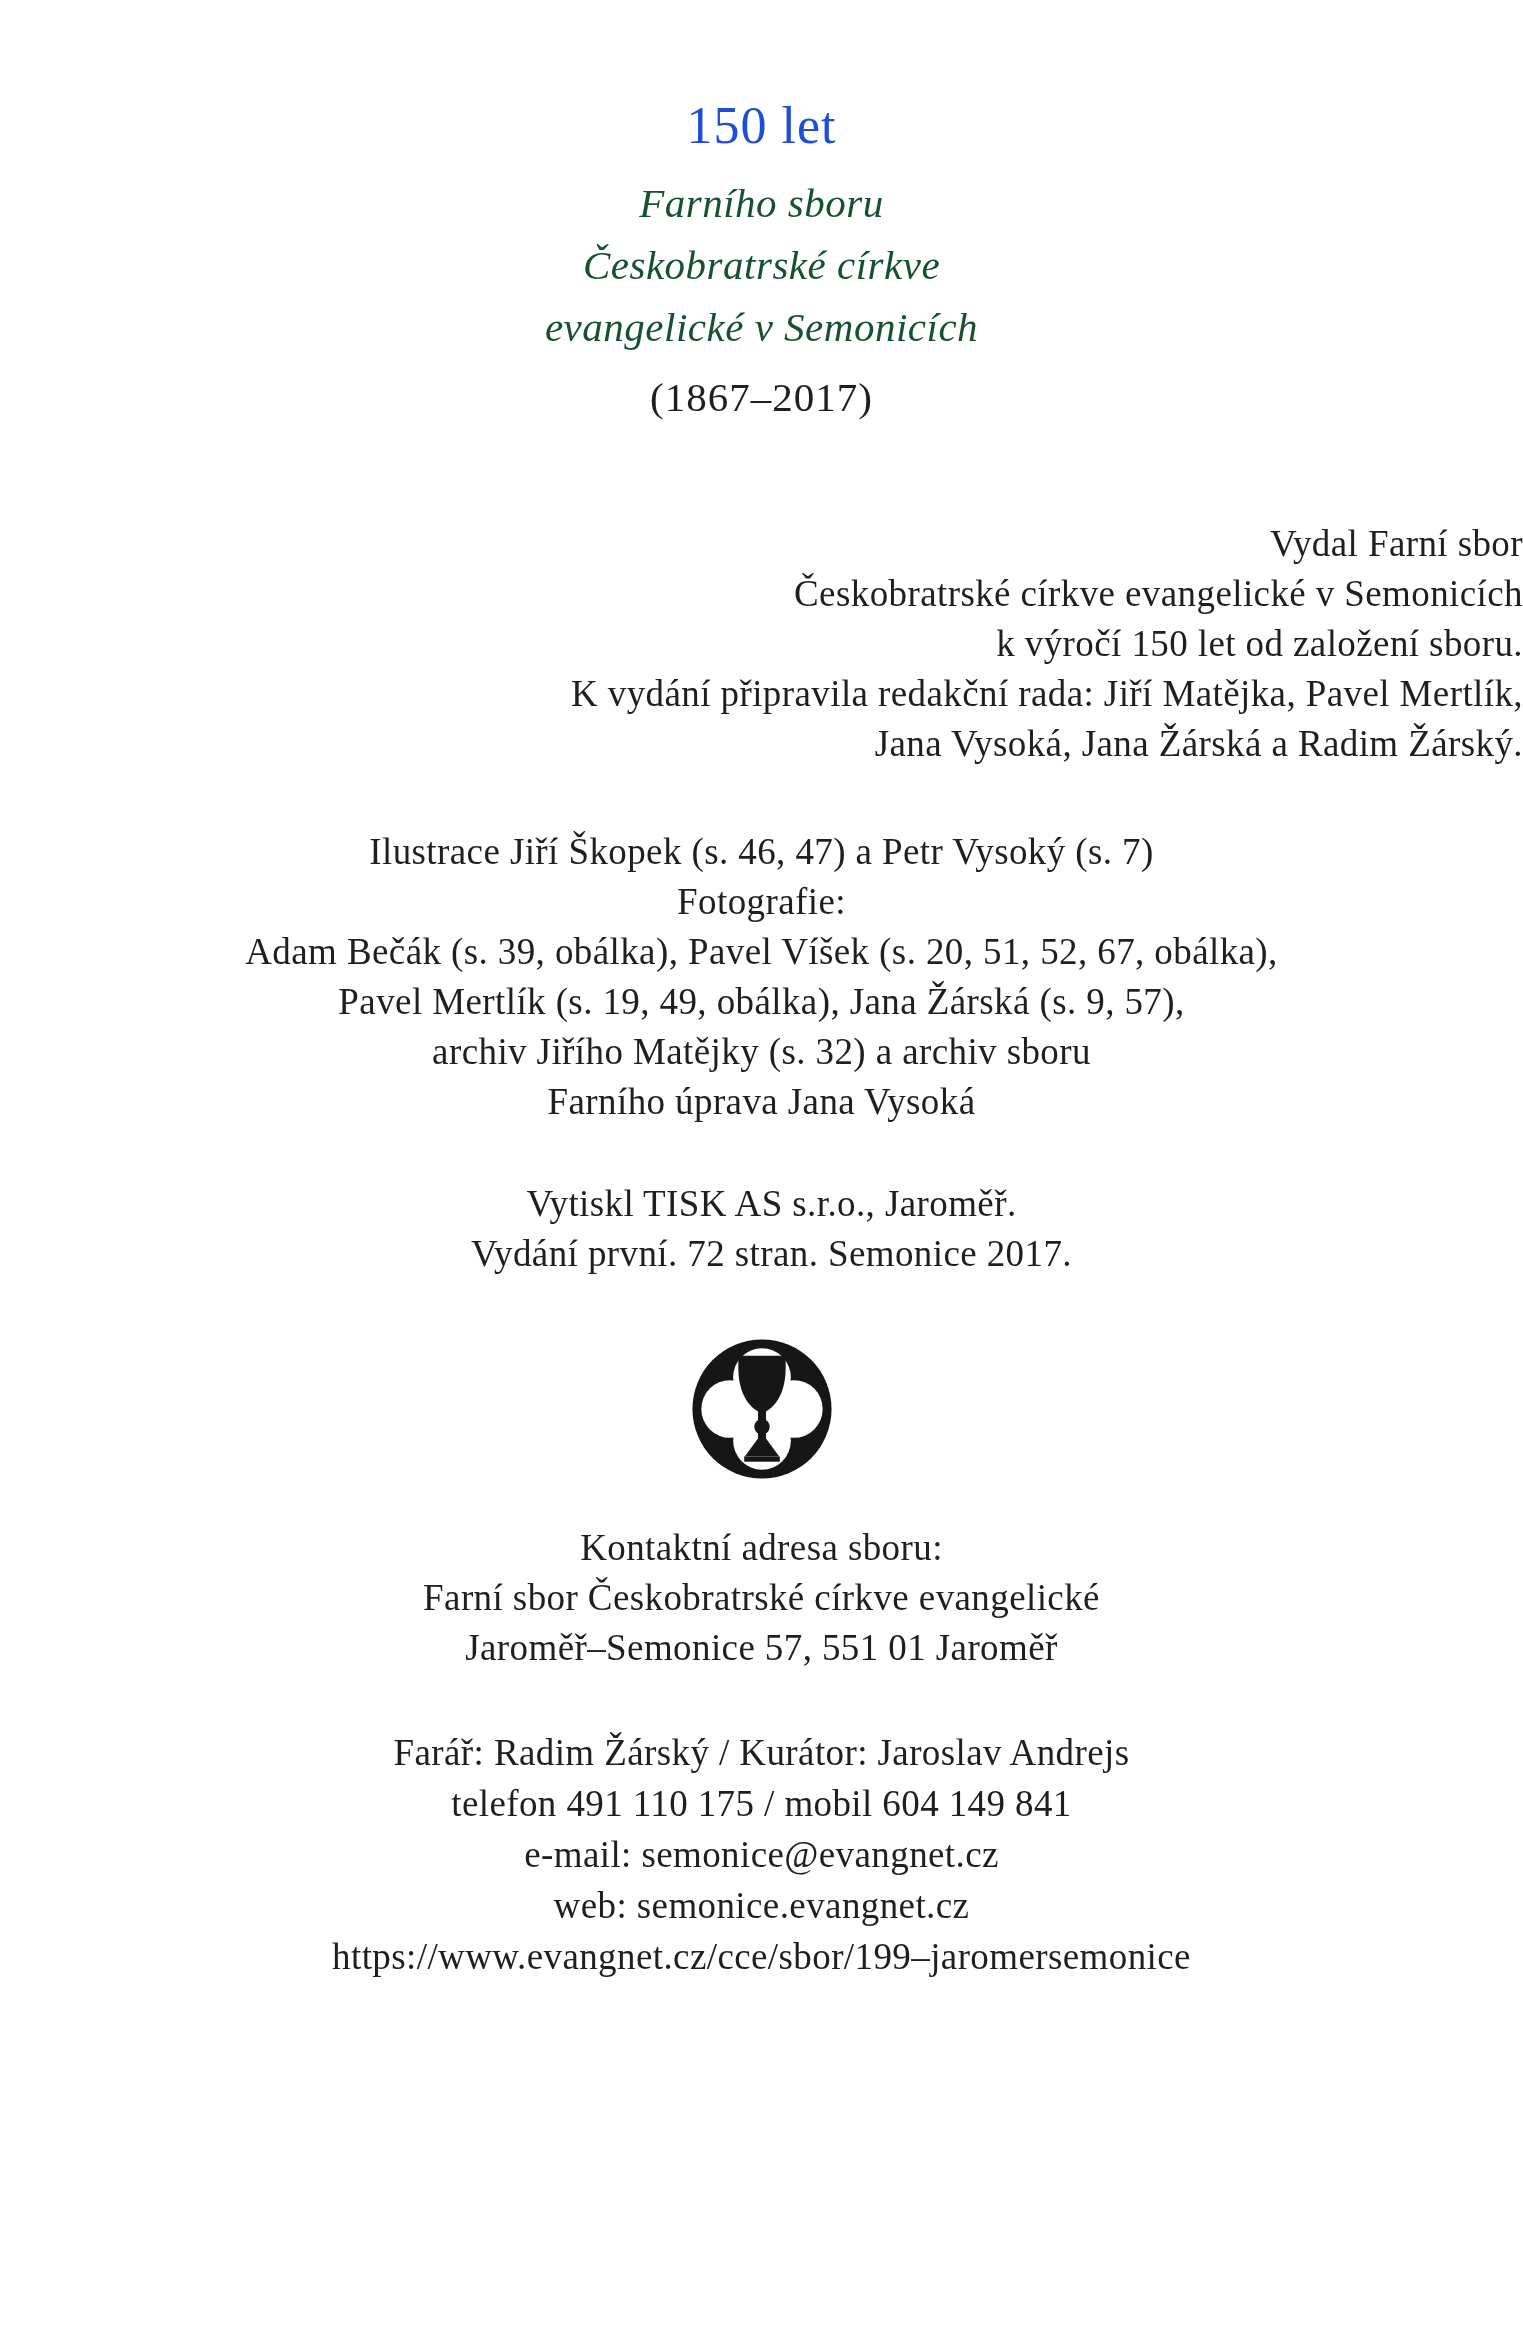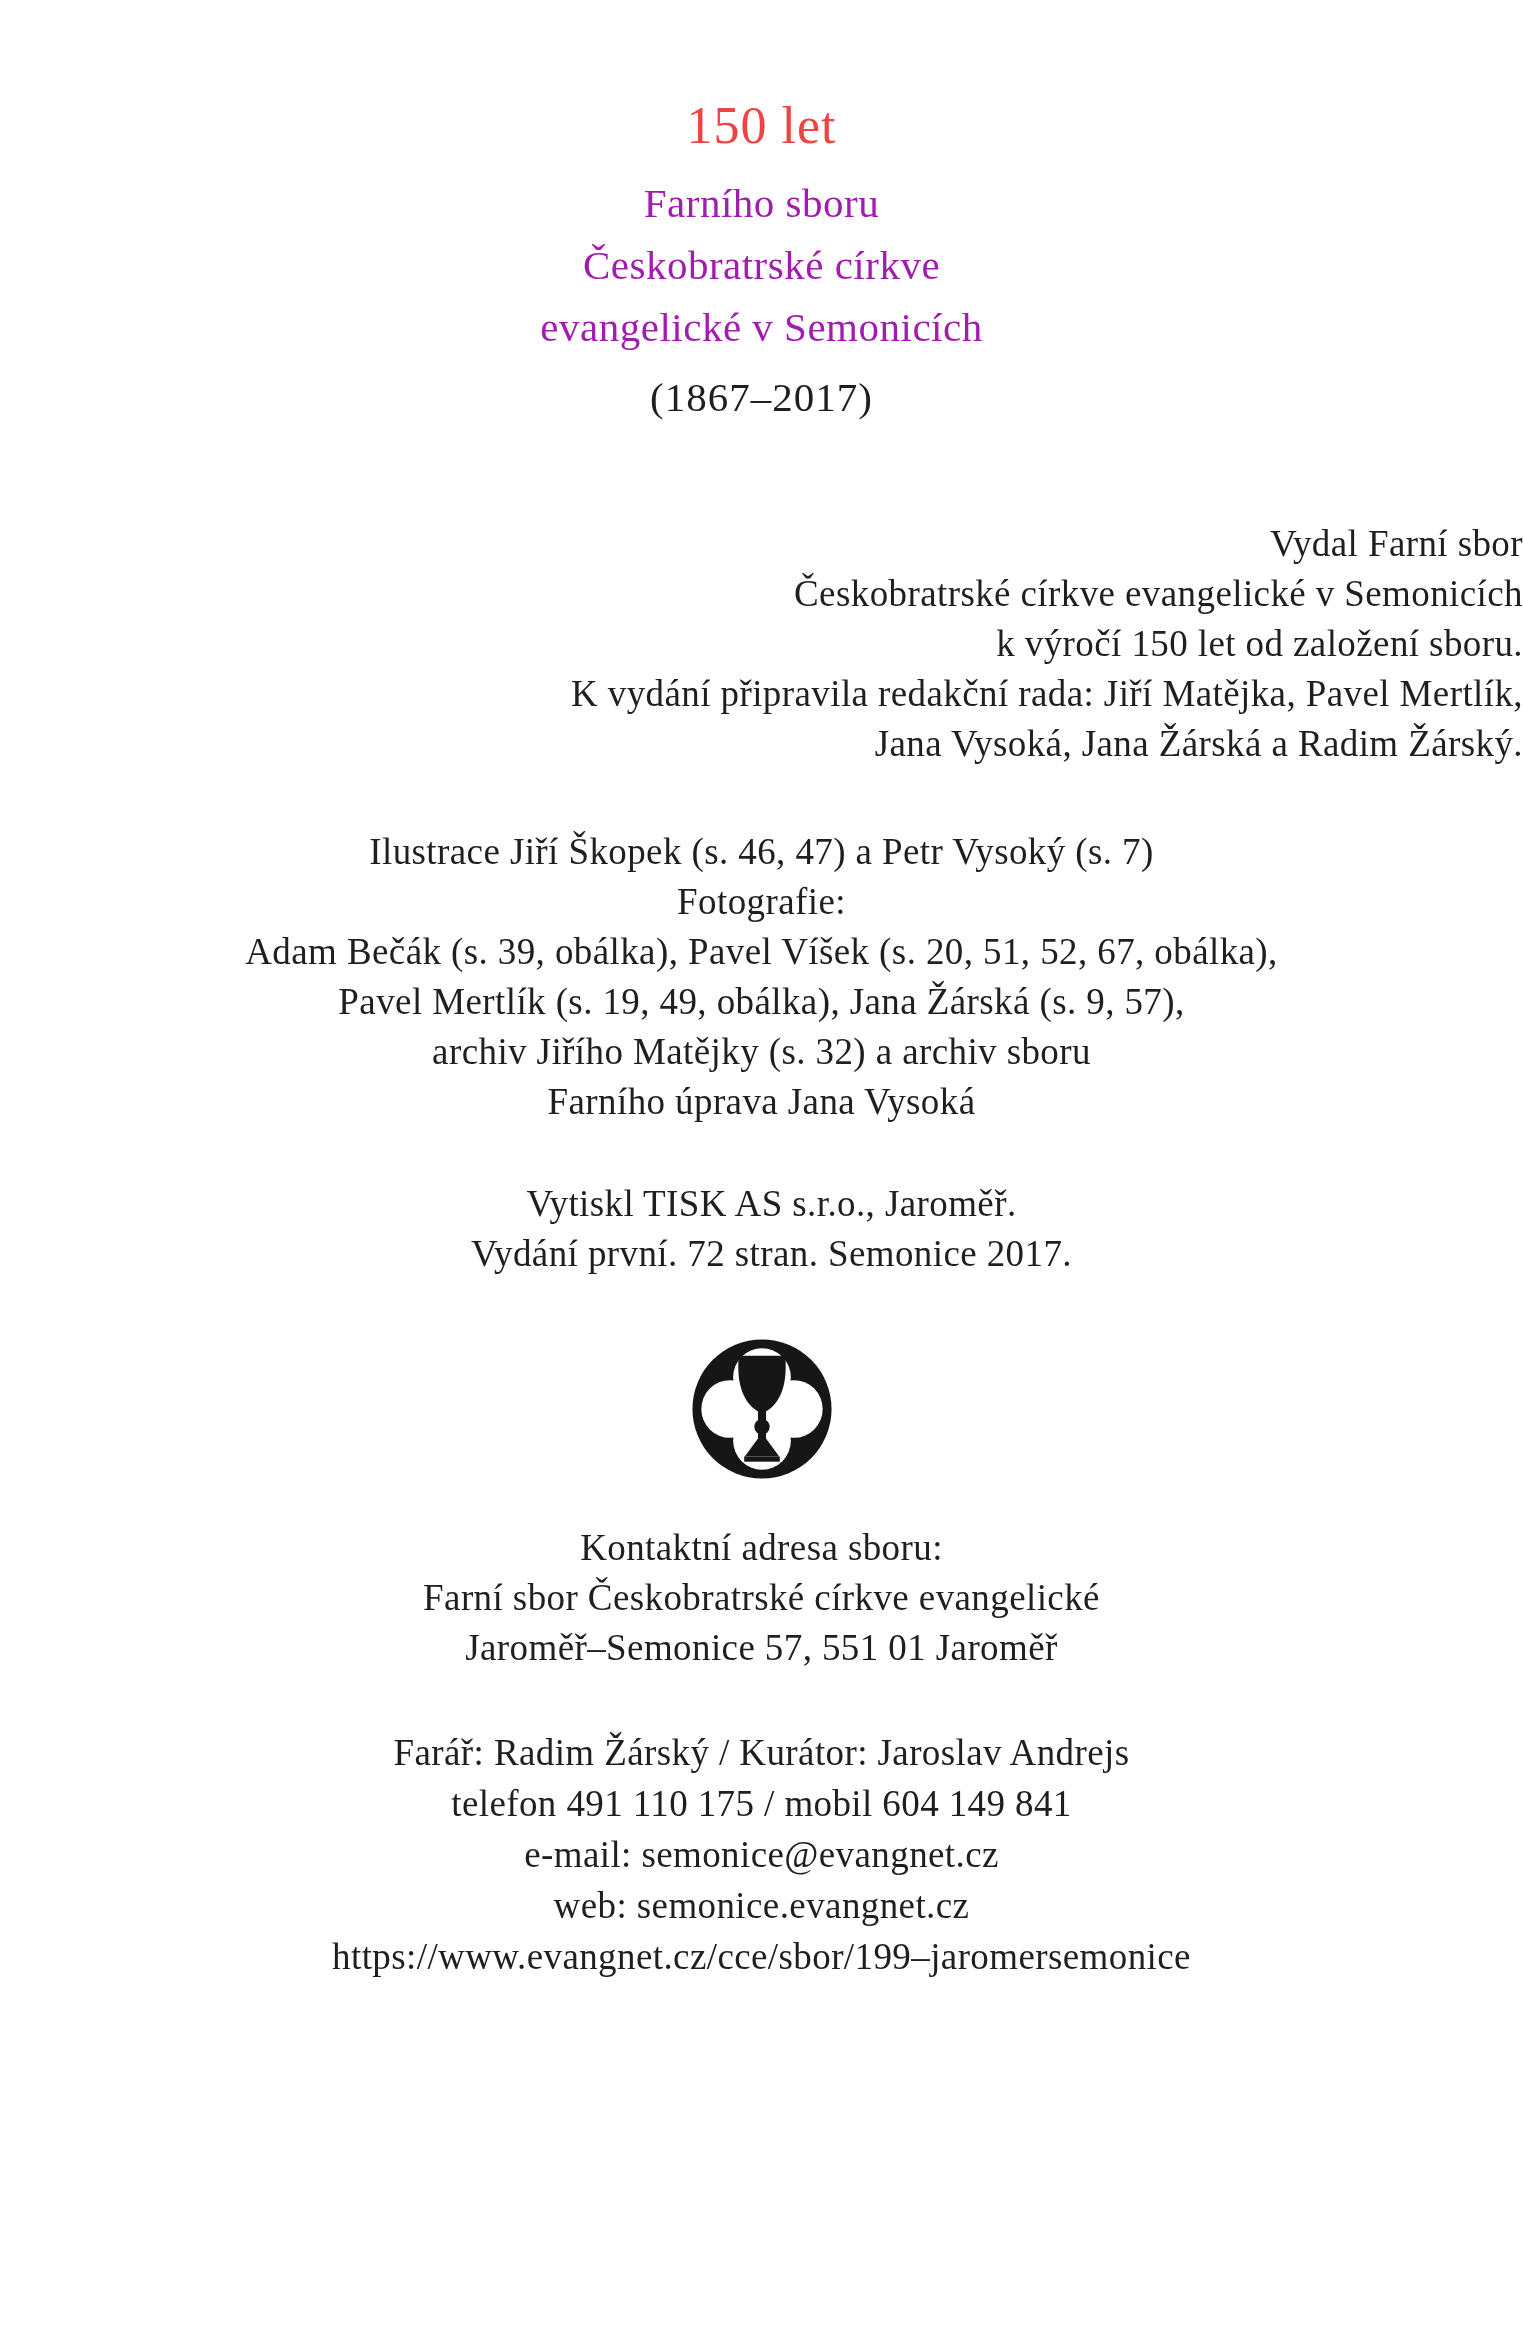--- a/index.html
+++ b/index.html
@@ -18,30 +18,31 @@
     width: 1523px;
     height: 2339px;
     box-sizing: border-box;
     padding-top: 96px;
     text-align: center;
   }
   .page-title {
     font-size: 52px;
     line-height: 60px;
     letter-spacing: 1px;
-    color: #ef4444;
+    color: #1d4ed8;
   }
   .subtitle {
     margin-top: 16px;
   }
   .subtitle-line {
+    font-style: italic;
     font-size: 41px;
     line-height: 62px;
     letter-spacing: 0.5px;
-    color: #a21caf;
+    color: #14532d;
   }
   .years {
     margin-top: 14px;
     font-size: 41px;
     line-height: 50px;
     letter-spacing: 1px;
   }
   .text-block {
     font-size: 37px;
     line-height: 50px;

